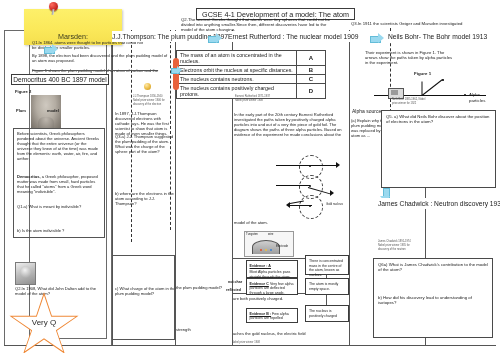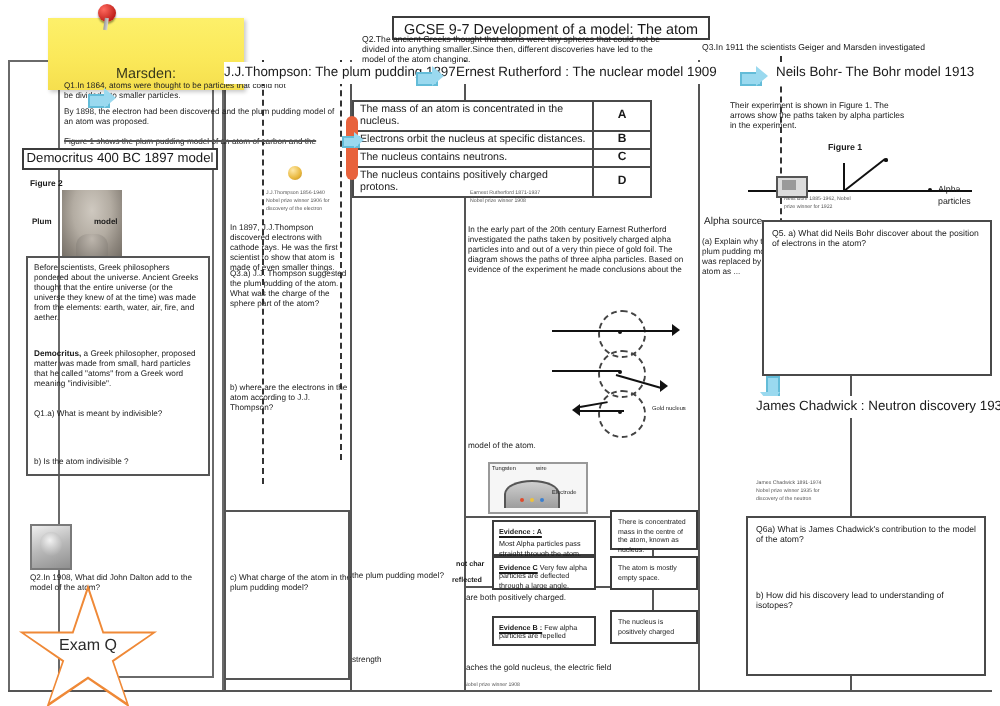--- a/index.html
+++ b/index.html
@@ -143,21 +143,21 @@
   <div class="vline" style="left:175px;top:30px;height:316px;"></div>
   <div class="vdash" style="left:131px;top:30px;height:212px;"></div>
   <div class="vdash" style="left:170px;top:30px;height:200px;"></div>
   <div class="vline" style="left:232px;top:30px;height:316px;"></div>
   <div class="vline" style="left:349px;top:30px;height:316px;"></div>
   <div class="vdash" style="left:390px;top:28px;height:145px;"></div>
   <div class="vline" style="left:425px;top:150px;height:196px;"></div>
   <div class="hline" style="left:4px;top:345px;width:492px;"></div>
 
   <div class="ttl" style="left:196px;top:8px;width:159px;height:12px;font-size:7.2px;">
-    <span>GCSE 9-7 Development of a model: The atom</span>
+    <span>GCSE 4-1 Development of a model: The atom</span>
   </div>
 
   <div class="sticky">
     <div class="kw">Marsden:</div>
   </div>
   <div class="pin"></div>
 
   <div class="txt" style="left:32px;top:40px;width:114px;font-size:4.1px;color:#222;">
     <span>Q1.In 1864, atoms were thought to be particles that could not be divided into smaller particles.</span>
   </div>
@@ -205,21 +205,21 @@
   </div>
 
   <div class="photo" style="left:15px;top:262px;width:19px;height:21px;"></div>
   <div class="txt" style="left:15px;top:286px;width:88px;font-size:4.1px;">
     <span>Q2.In 1908, What did John Dalton add to the model of the atom?</span>
   </div>
 
   <div class="star" style="left:8px;top:292px;"></div>
   <div class="star-in" style="left:11px;top:295.3px;"></div>
   <div class="star-lbl" style="left:8px;width:72px;top:318px;">
-    <span>Exam Q</span>
+    <span>Very Q</span>
   </div>
 
   <div class="ttl" style="left:112px;top:31px;width:92px;height:11px;border:none;justify-content:flex-start;font-size:6.7px;">
     <span>J.J.Thompson: The plum pudding 1897</span>
   </div>
 
   <div class="nb" style="left:144px;top:83px;width:7px;height:7px;border-radius:50%;
               background:radial-gradient(circle at 35% 30%,#ffe9a8,#e8b73c 60%,#b8872a);"></div>
 
   <div class="cap" style="left:133px;top:95px;width:40px;">

